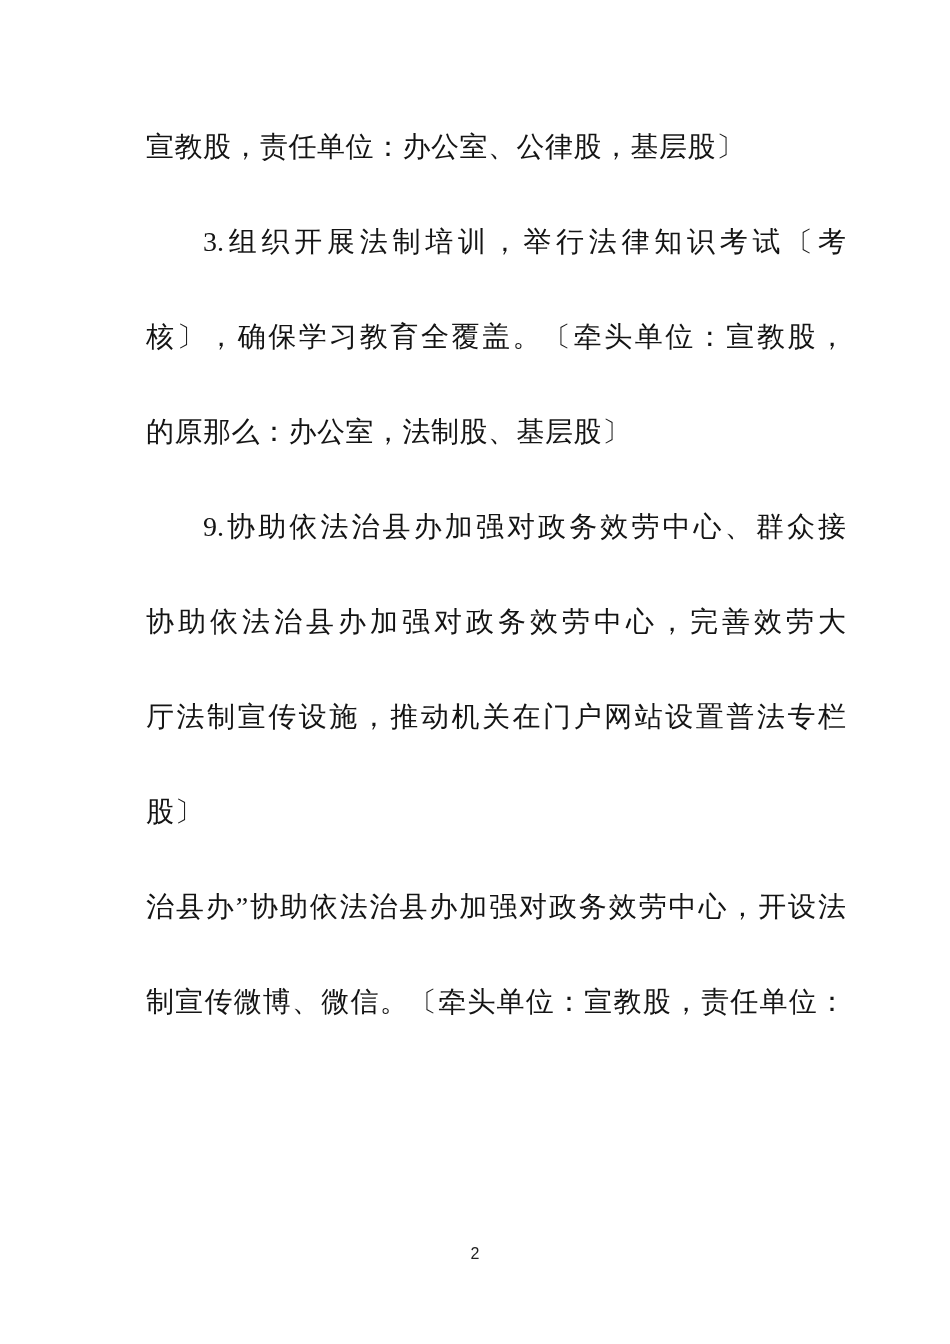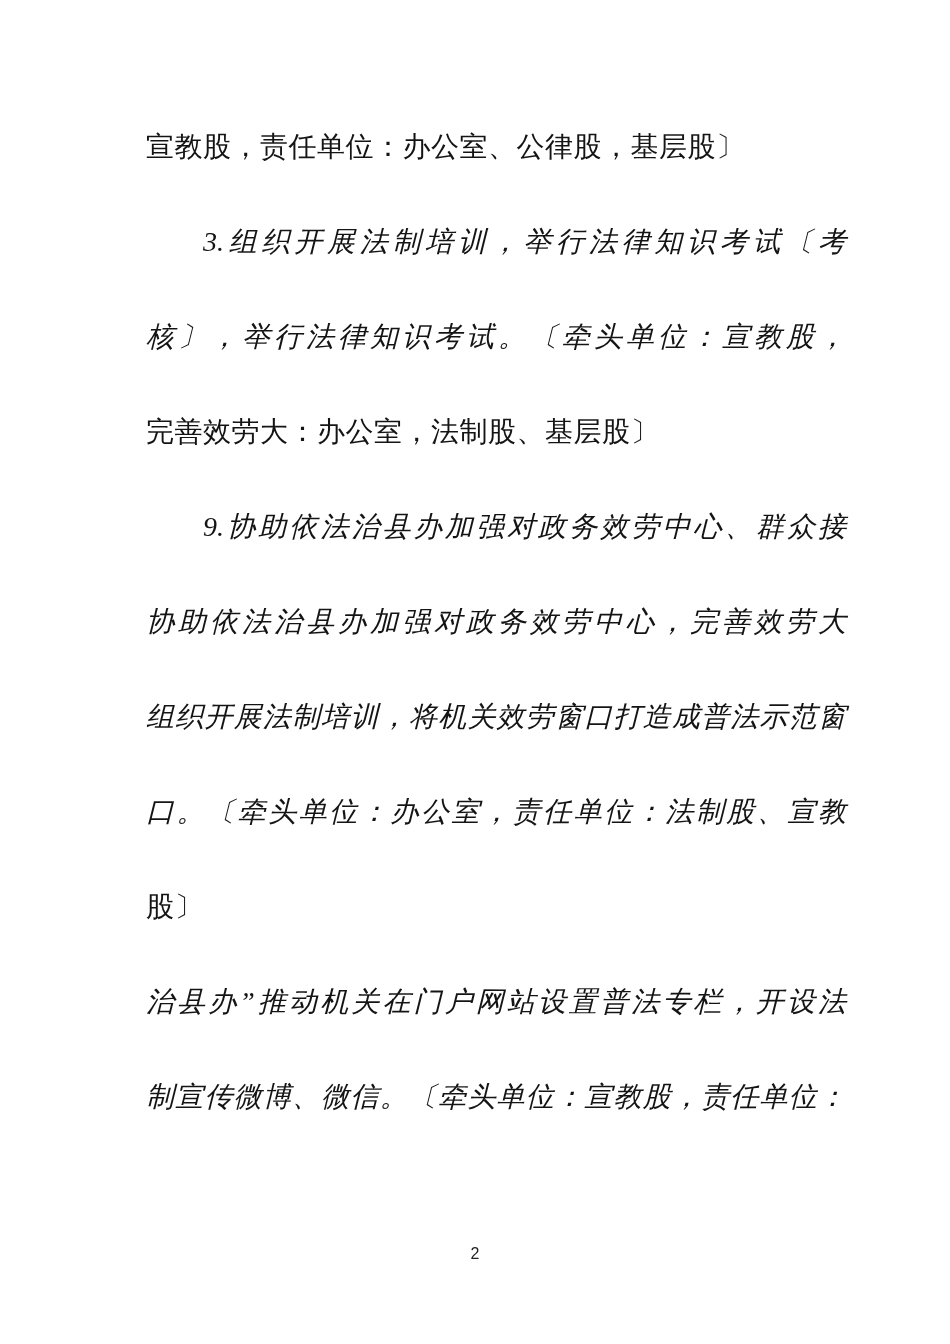--- a/index.html
+++ b/index.html
@@ -36,21 +36,20 @@
     letter-spacing: 0.5px;
     text-align: left;
     white-space: nowrap;
   }
   .line.just {
     white-space: normal;
     text-align: justify;
     text-align-last: justify;
     text-justify: inter-character;
     letter-spacing: 0;
-    font-style: italic;
   }
   .line.indent {
     text-indent: 57px;
   }
   .page-number {
     position: absolute;
     top: 1238px;
     left: 0;
     width: 100%;
     text-align: center;
@@ -61,26 +60,25 @@
   }
 </style>
 </head>
 <body>
 
 <div class="page">
 
   <div class="text-block">
     <div class="line">宣教股，责任单位：办公室、公律股，基层股〕</div>
     <div class="line just indent">3.组织开展法制培训，举行法律知识考试〔考</div>
-    <div class="line just">核〕，举行法律知识考试。〔牵头单位：宣教股，</div>
-    <div class="line">完善效劳大：办公室，法制股、基层股〕</div>
+    <div class="line just">核〕，确保学习教育全覆盖。〔牵头单位：宣教股，</div>
+    <div class="line">的原那么：办公室，法制股、基层股〕</div>
     <div class="line just indent">9.协助依法治县办加强对政务效劳中心、群众接</div>
     <div class="line just">协助依法治县办加强对政务效劳中心，完善效劳大</div>
-    <div class="line just">组织开展法制培训，将机关效劳窗口打造成普法示范窗</div>
-    <div class="line just">口。〔牵头单位：办公室，责任单位：法制股、宣教</div>
+    <div class="line just">厅法制宣传设施，推动机关在门户网站设置普法专栏</div>
     <div class="line">股〕</div>
-    <div class="line just">治县办”推动机关在门户网站设置普法专栏，开设法</div>
+    <div class="line just">治县办”协助依法治县办加强对政务效劳中心，开设法</div>
     <div class="line just">制宣传微博、微信。〔牵头单位：宣教股，责任单位：</div>
   </div>
 
   <div class="page-number">2</div>
 
 </div>
 
 </body></html>

